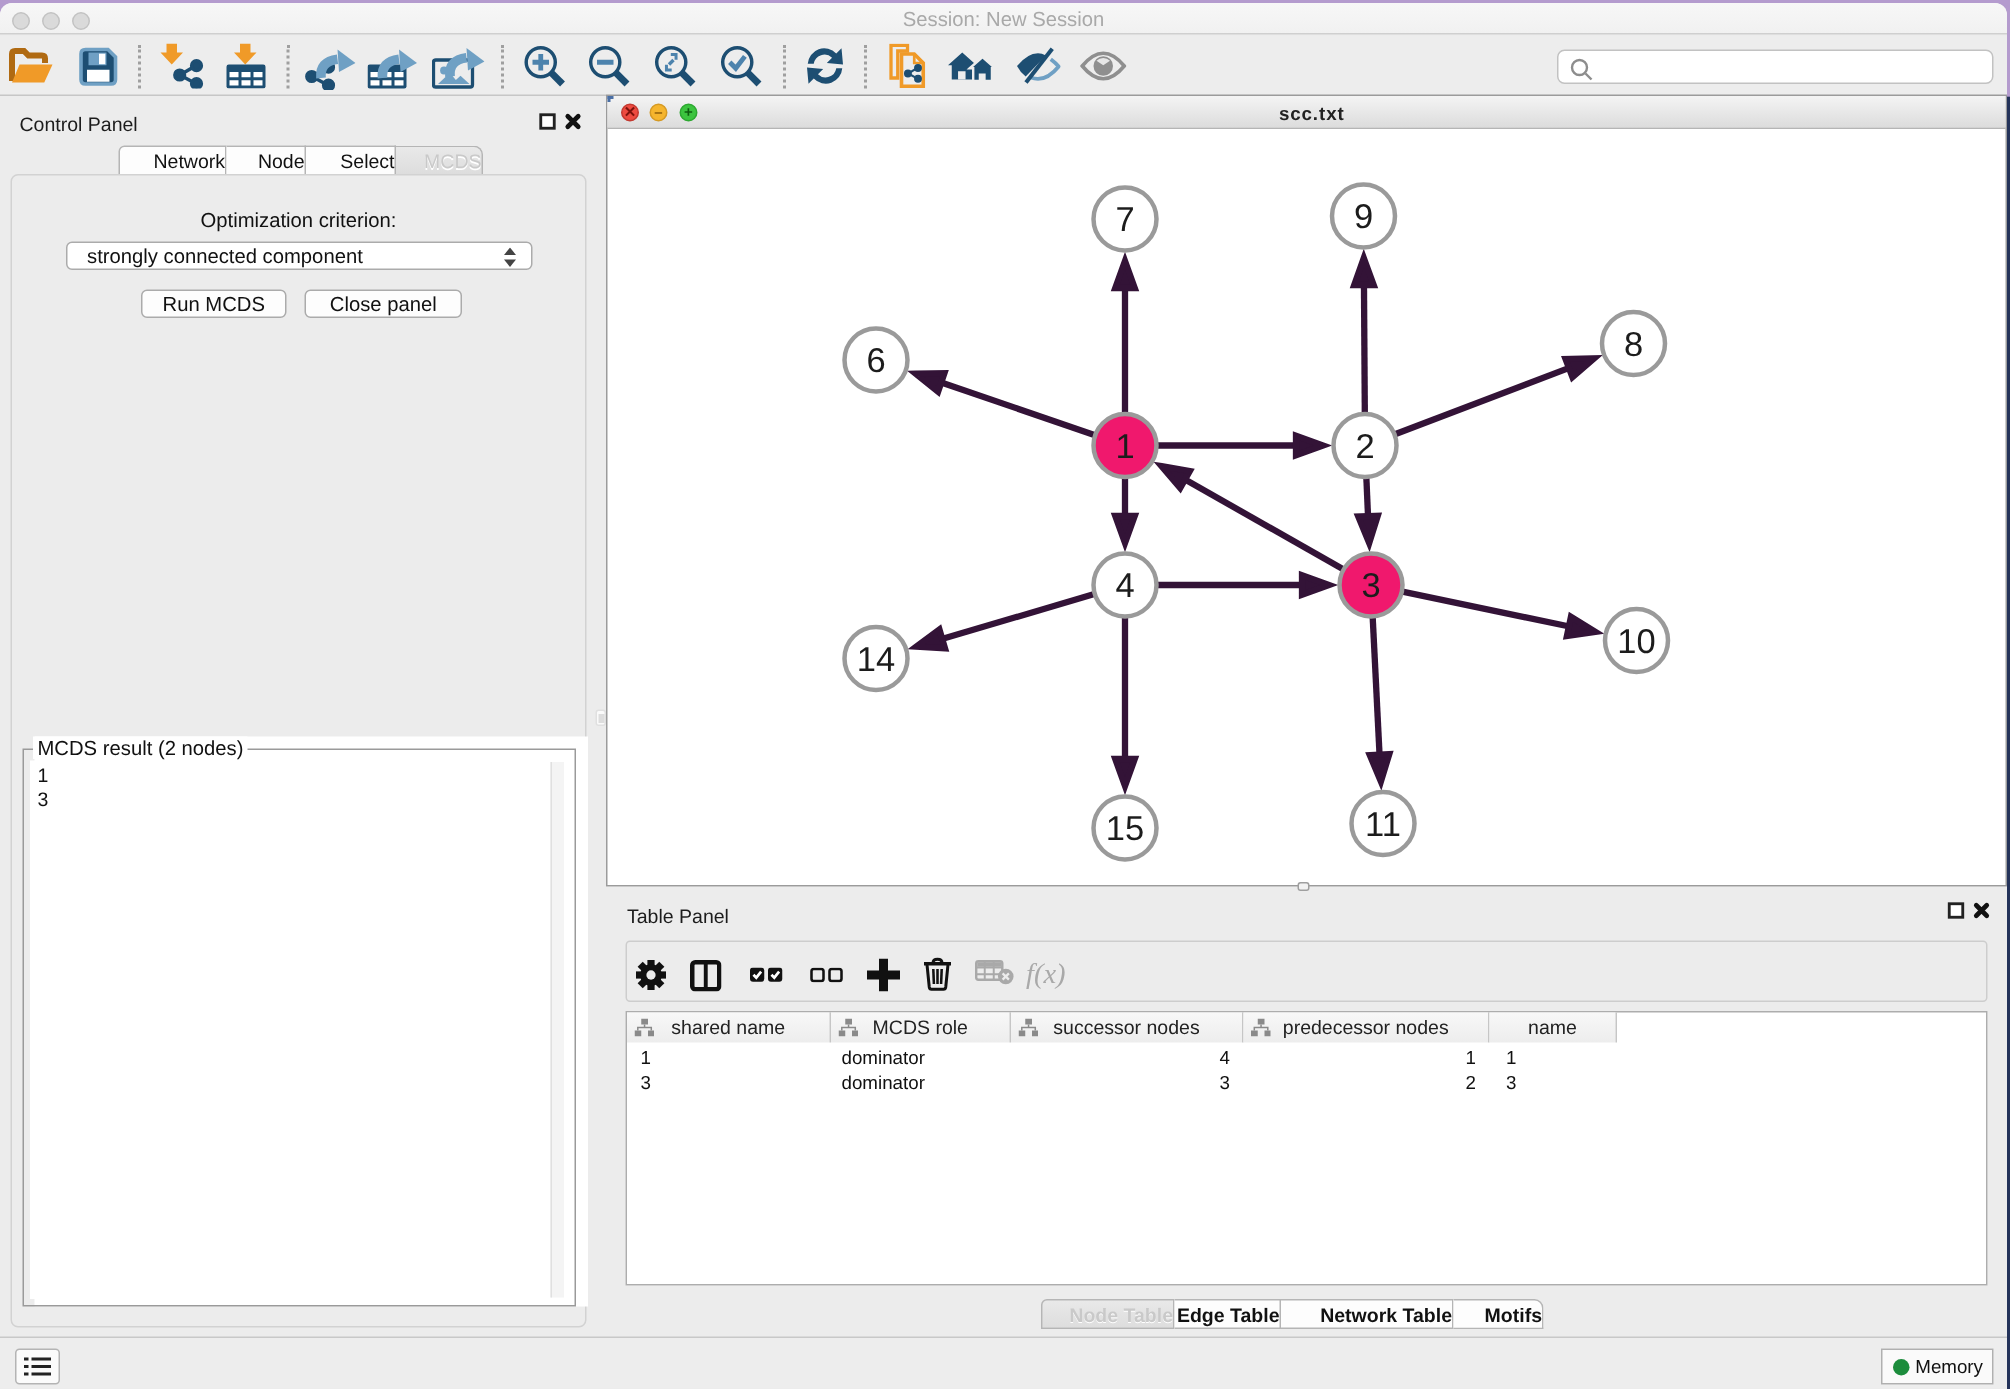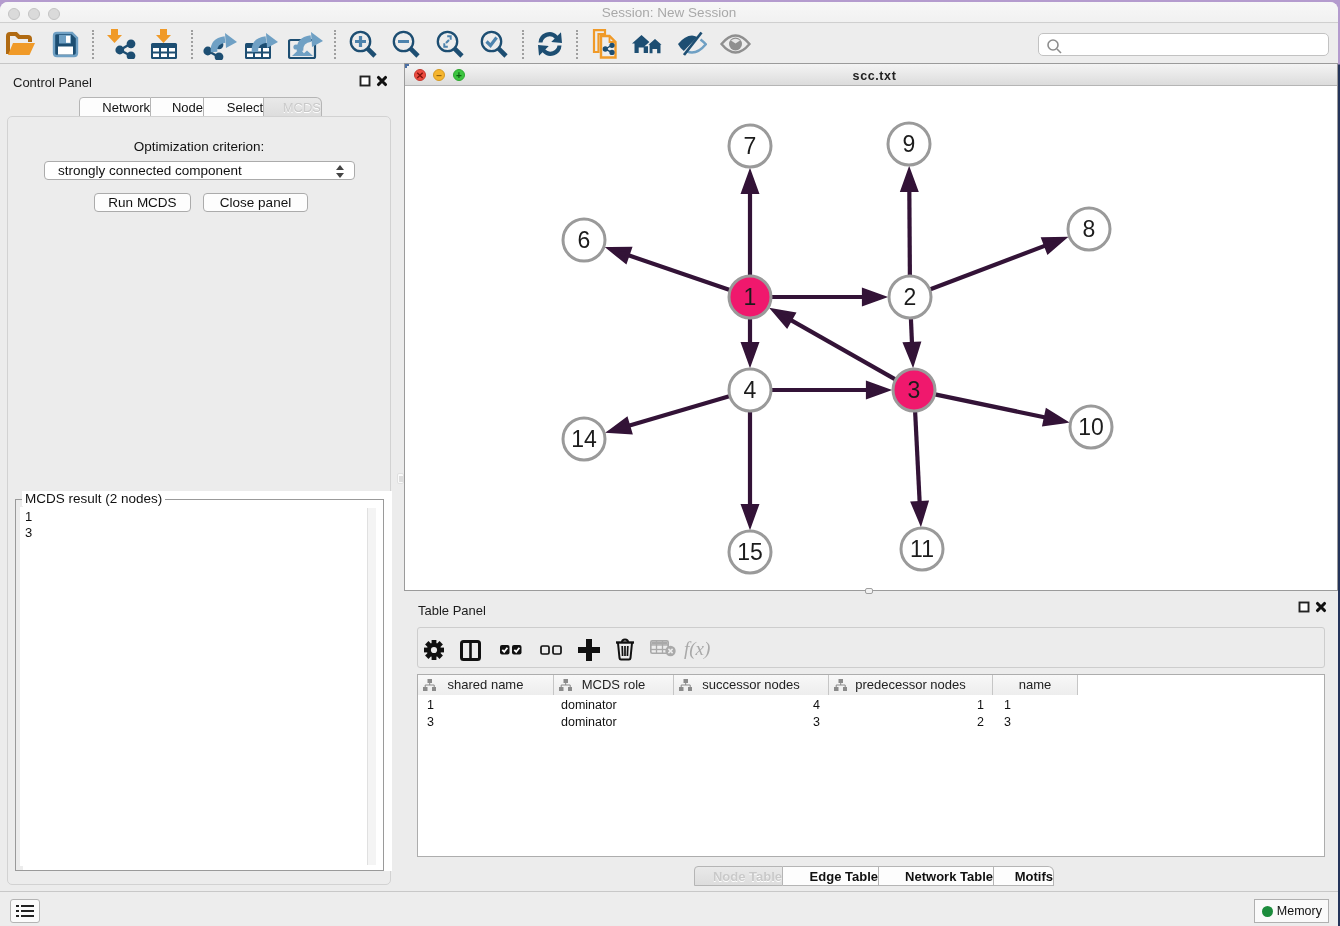--- a/index.html
+++ b/index.html
@@ -454,21 +454,21 @@
         <div class="td" style="left:411px;top:22px;width:155px;text-align:right">1</div>
         <div class="td" style="left:586px;top:22px">1</div>
         <div class="td" style="left:9px;top:39px">3</div>
         <div class="td" style="left:143px;top:39px">dominator</div>
         <div class="td" style="left:256px;top:39px;width:146px;text-align:right">3</div>
         <div class="td" style="left:411px;top:39px;width:155px;text-align:right">2</div>
         <div class="td" style="left:586px;top:39px">3</div>
       </div>
     <div class="ttabs" style="left:290px">
       <div class="tab first sel" style="width:89px">Node Table</div>
-      <div class="tab" style="width:96px">Edge Table</div>
+      <div class="tab" style="width:71px">Edge Table</div>
       <div class="tab" style="width:115px">Network Table</div>
       <div class="tab last" style="width:60px">Motifs</div>
     </div>
   </div>
 
   <div style="position:absolute;left:865px;top:586px;width:8px;height:6px;background:#f2f2f2;border:1px solid #9f9f9f;border-radius:2px;z-index:5"></div>
     <div style="position:absolute;left:397px;top:471px;width:7px;height:11px;background:#fafafa;border-radius:2px;z-index:5;border:1px solid #e0e0e0"></div>
     <div style="position:absolute;left:398.5px;top:474px;width:4px;height:6px;background:#ddd;z-index:6"></div>
   <div id="statusbar">
     <div id="stbtn"><svg width="18" height="14" style="margin:4px 0 0 5px">

